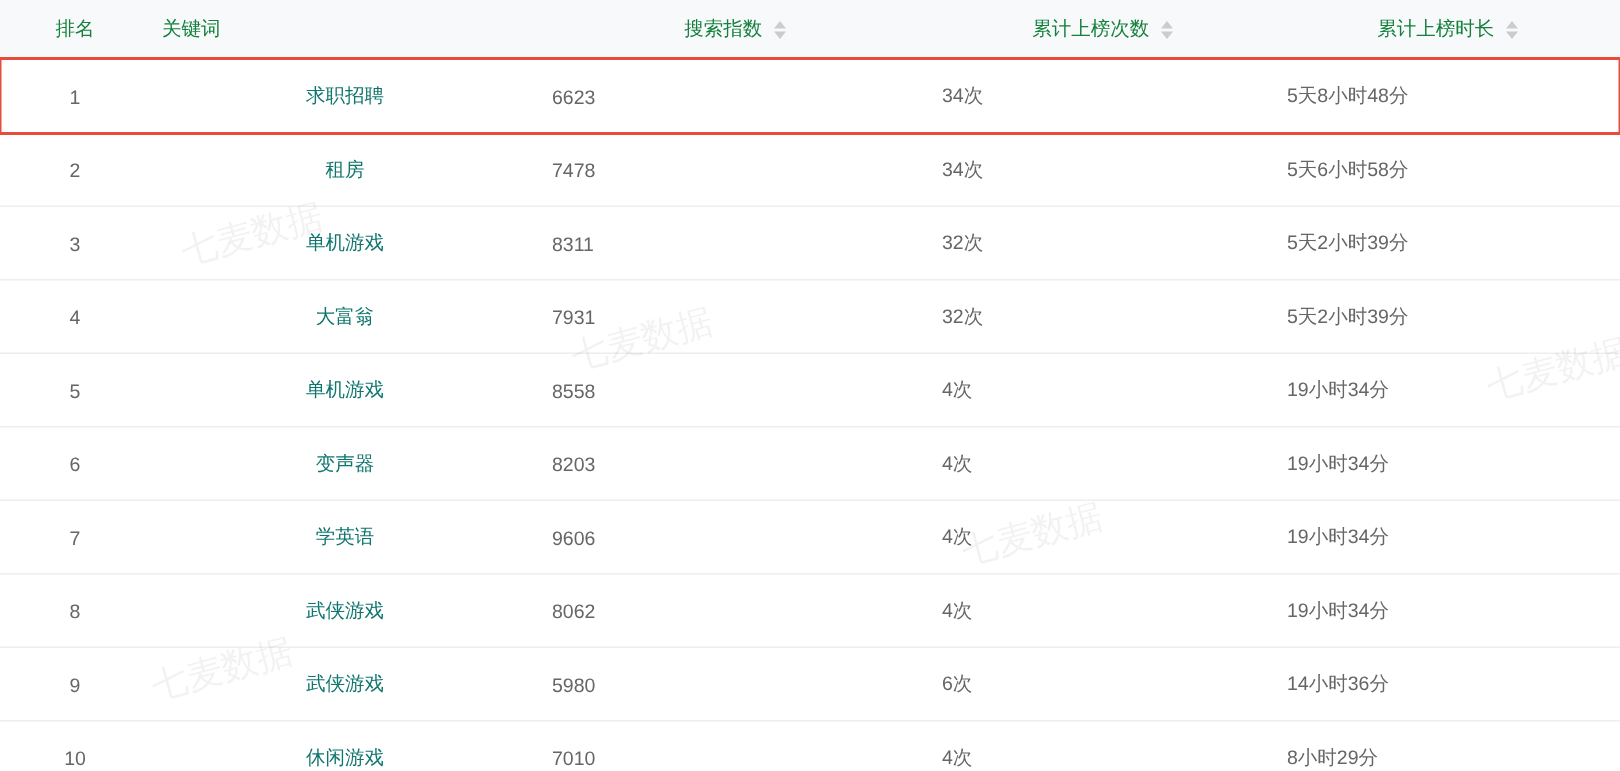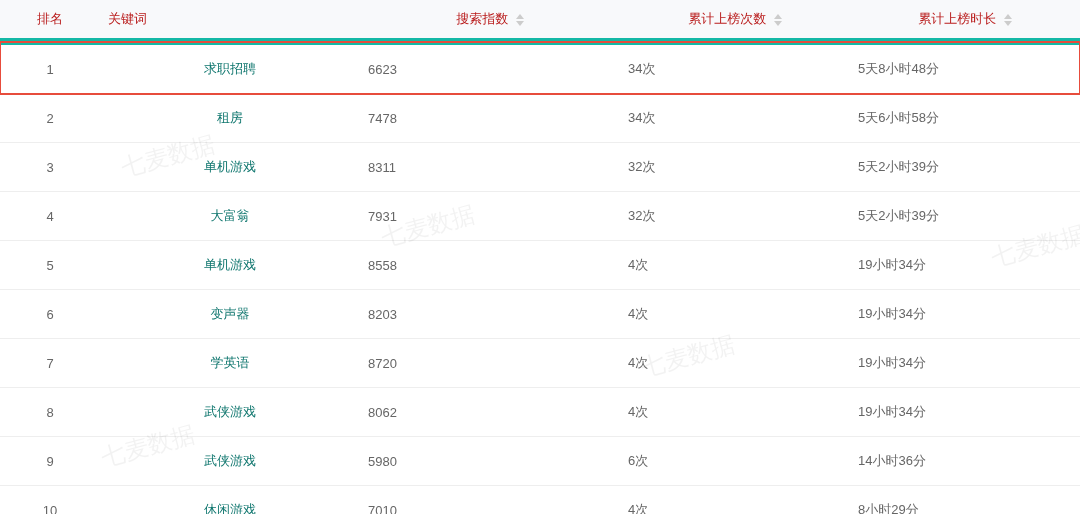--- a/index.html
+++ b/index.html
@@ -33,24 +33,24 @@
       width: 100%;
       border-collapse: collapse;
       font-size: 13px;
     }
     thead {
       background: #f8f9fb;
     }
     thead th {
       padding: 10px 8px;
       font-weight: 400;
-      color: #b91c1c;
-      font-size: 13px;
-      text-align: center;
-      border-bottom: 7px solid #14b8a6;
+      color: #15803d;
+      font-size: 13px;
+      text-align: center;
+      border-bottom: 2px solid #14b8a6;
     }
     thead th:first-child {
       text-align: center;
       width: 100px;
     }
     thead th:nth-child(2) {
       text-align: left;
       width: 260px;
     }
     thead th:nth-child(3) {
@@ -190,21 +190,21 @@
         <tr>
           <td>6</td>
           <td><a class="keyword-link" href="#">变声器</a></td>
           <td>8203</td>
           <td>4次</td>
           <td>19小时34分</td>
         </tr>
         <tr>
           <td>7</td>
           <td><a class="keyword-link" href="#">学英语</a></td>
-          <td>8720</td>
+          <td>9606</td>
           <td>4次</td>
           <td>19小时34分</td>
         </tr>
         <tr>
           <td>8</td>
           <td><a class="keyword-link" href="#">武侠游戏</a></td>
           <td>8062</td>
           <td>4次</td>
           <td>19小时34分</td>
         </tr>

